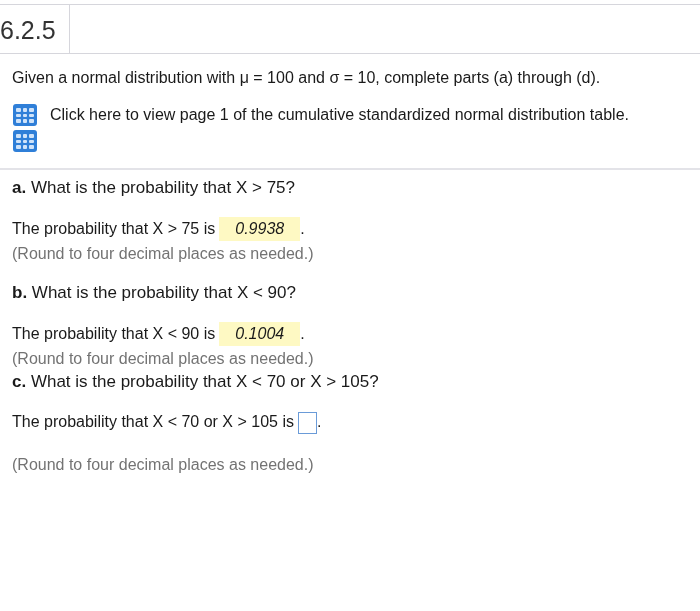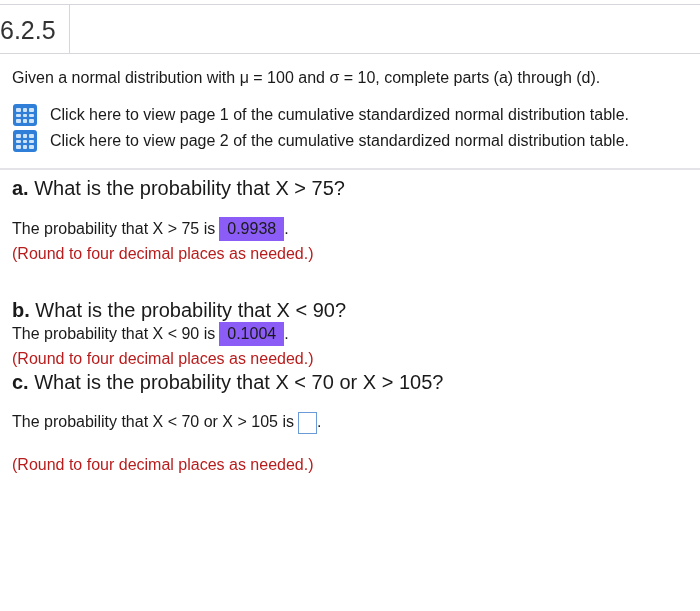--- a/index.html
+++ b/index.html
@@ -30,32 +30,33 @@
     width: 24px; height: 22px; background: #2f7fd8; border-radius: 3px;
     box-sizing: border-box; padding: 4px 3px 3px 3px;
     display: grid; grid-template-columns: repeat(3, 1fr); grid-template-rows: repeat(3, 1fr);
     gap: 2px; margin-right: 13px;
   }
   .grid-icon i { background: #cfe3fa; display: block; border-radius: 1px; }
   .divider {
     position: absolute; left: 0; top: 168px; width: 700px; height: 0;
     border-top: 2px solid #e3e3e8;
   }
-  .q { position: absolute; left: 12px; font-size: 20px; line-height: 20px; }
+  .q { position: absolute; left: 12px; font-size: 17px; line-height: 20px; }
   .q b { font-weight: bold; }
   .ans { position: absolute; left: 12px; font-size: 16px; line-height: 20px; }
   .answer-box {
-    display: inline-block; background: #8b5cf6; padding: 0 8px; margin-left: 4px;
+    display: inline-block; background: #fef9c3; padding: 0 16px; margin-left: 4px;
     line-height: 24px;
+    font-style: italic;
   }
   .empty-box {
     display: inline-block; width: 19px; height: 22px; border: 1px solid #6a9bd8;
     box-sizing: border-box; vertical-align: middle; margin-left: 4px; background: #fff;
   }
-  .hint { position: absolute; left: 12px; font-size: 16px; line-height: 20px; color: #b91c1c; }
+  .hint { position: absolute; left: 12px; font-size: 16px; line-height: 20px; color: #737373; }
 </style>
 </head>
 <body>
 
 <div class="header">
   <div class="qnum">6.2.5</div>
 </div>
 
 <div class="intro">Given a normal distribution with μ = 100 and σ = 10, complete parts (a) through (d).</div>
 
@@ -78,34 +79,33 @@
       <i></i>
       <i></i>
       <i></i>
       <i></i>
       <i></i>
       <i></i>
       <i></i>
       <i></i>
       <i></i>
     </span>
-  <span>Click here to view page 2 of the cumulative standardized normal distribution table.</span>
 </div>
 
 <div class="divider"></div>
 
 <div class="q" style="top:178px">
   <b>a.</b><span> What is the probability that X &gt; 75?</span>
 </div>
 <div class="ans" style="top:217px">
   <span>The probability that X &gt; 75 is</span><span class="answer-box">0.9938</span><span>.</span>
 </div>
 <div class="hint" style="top:244px">(Round to four decimal places as needed.)</div>
 
-<div class="q" style="top:300px">
+<div class="q" style="top:283px">
   <b>b.</b><span> What is the probability that X &lt; 90?</span>
 </div>
 <div class="ans" style="top:322px">
   <span>The probability that X &lt; 90 is</span><span class="answer-box">0.1004</span><span>.</span>
 </div>
 <div class="hint" style="top:349px">(Round to four decimal places as needed.)</div>
 
 <div class="q" style="top:372px">
   <b>c.</b><span> What is the probability that X &lt; 70 or X &gt; 105?</span>
 </div>

